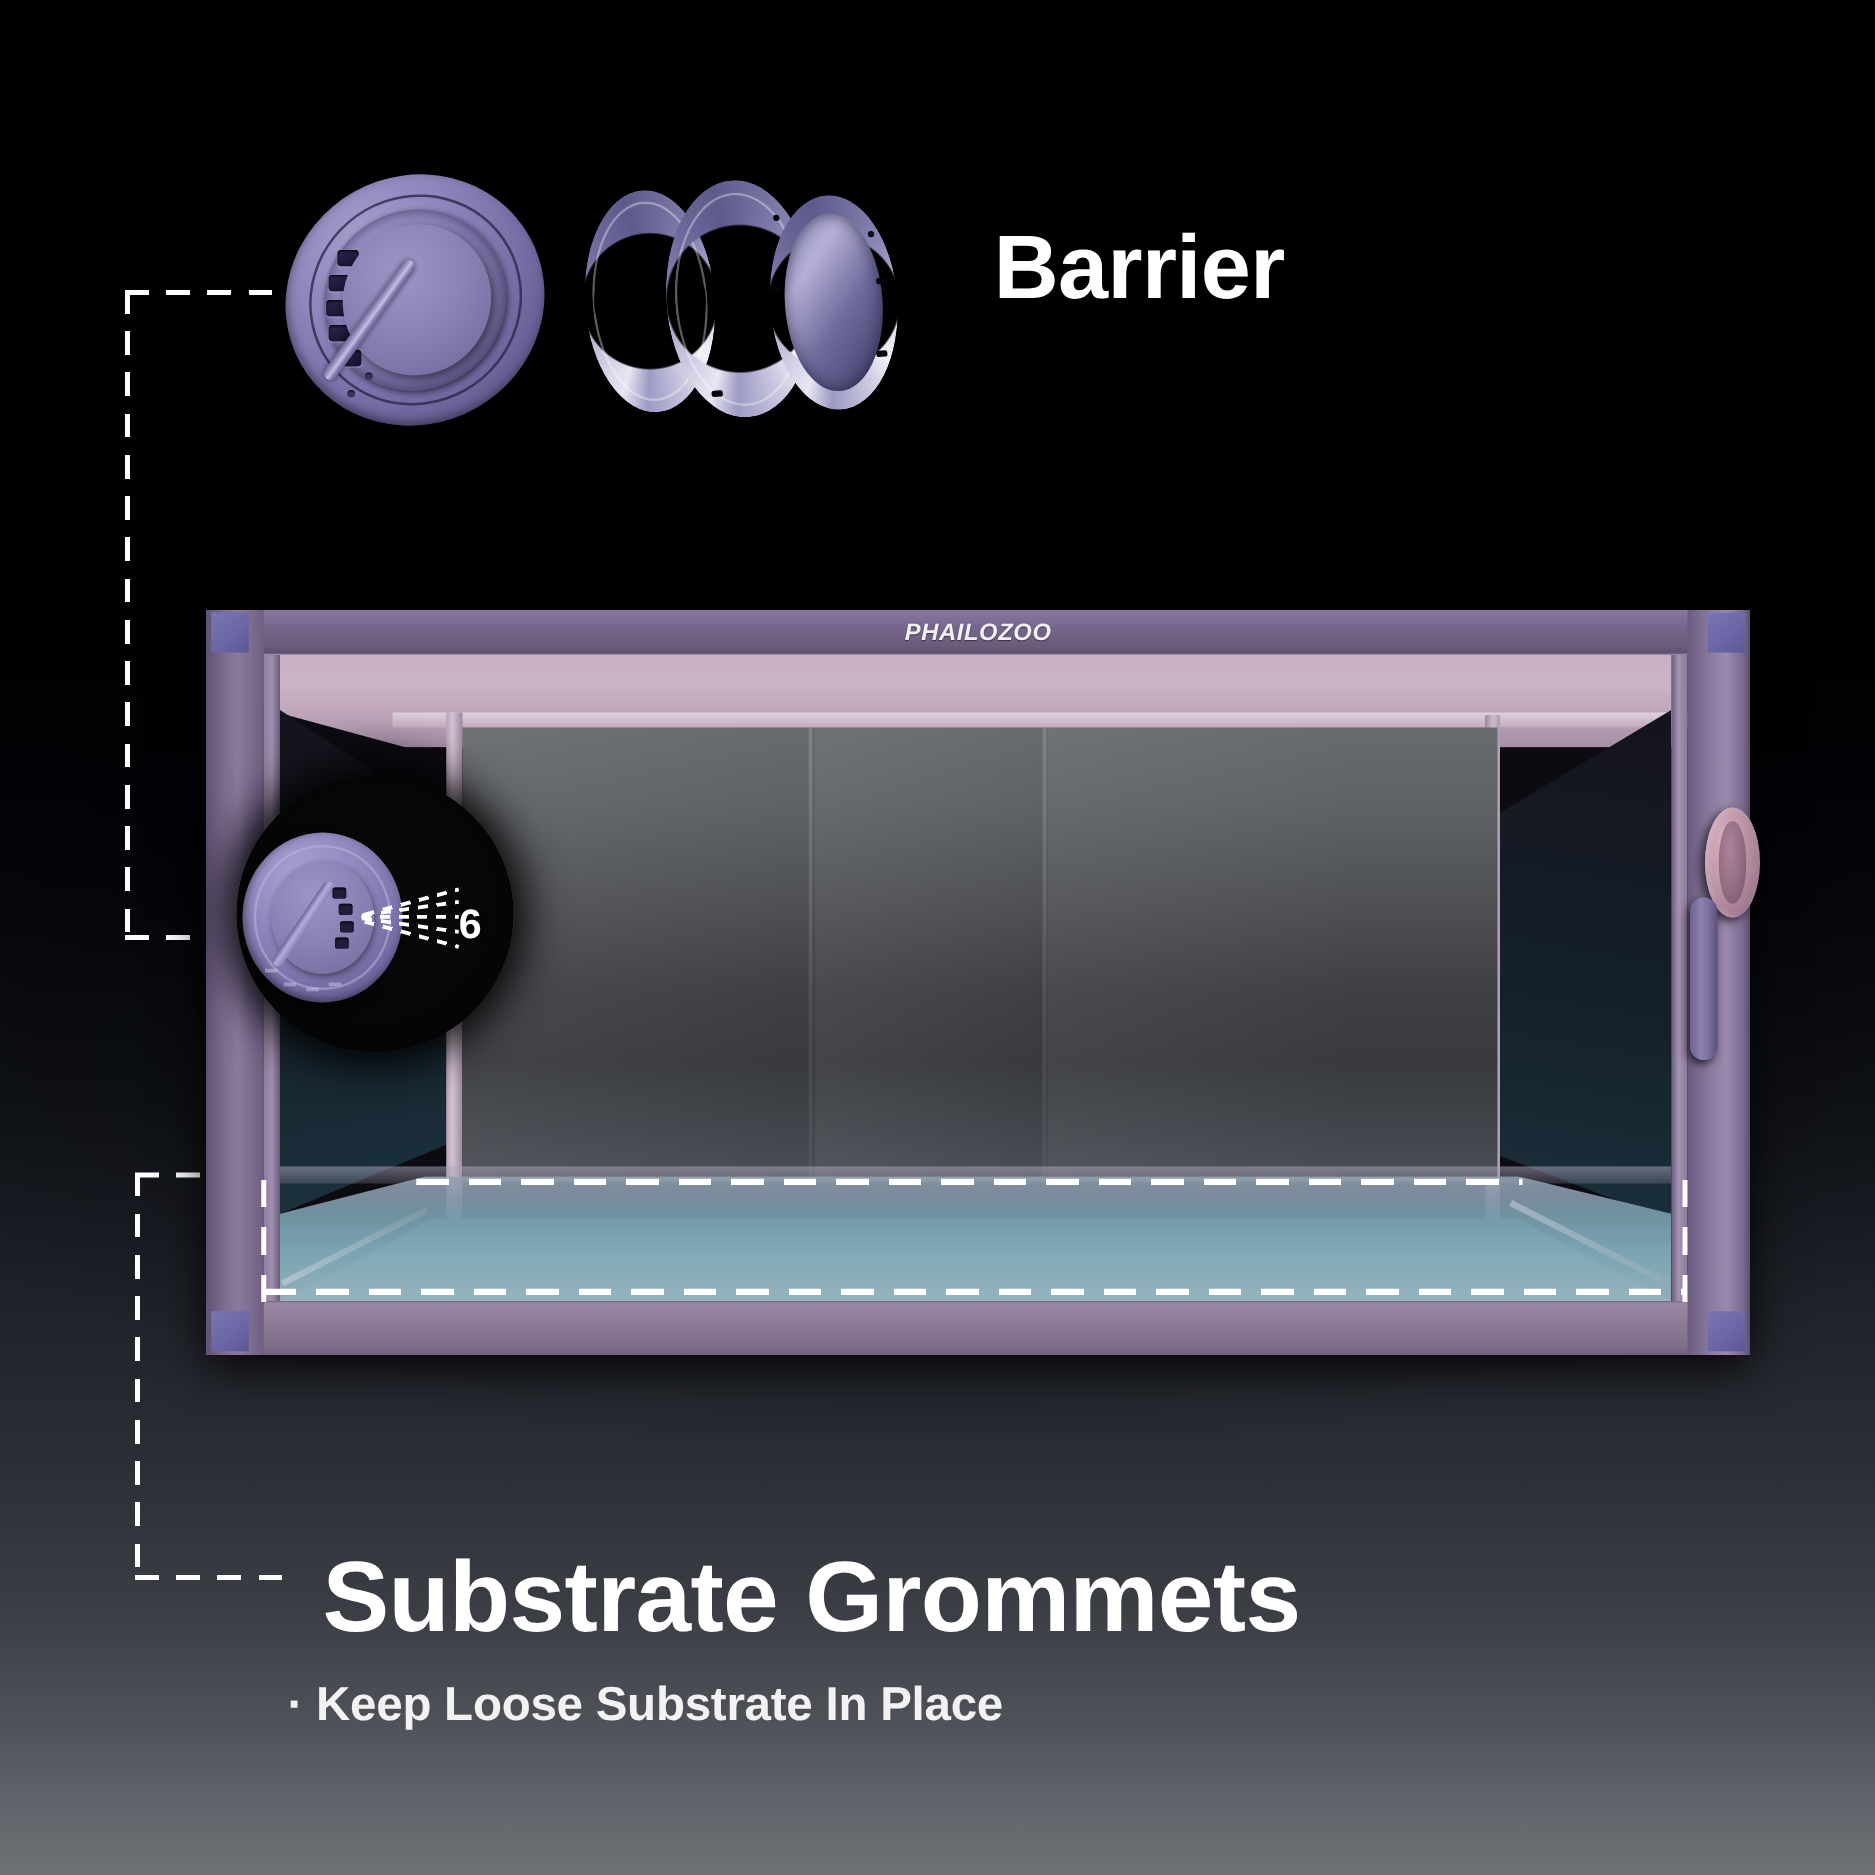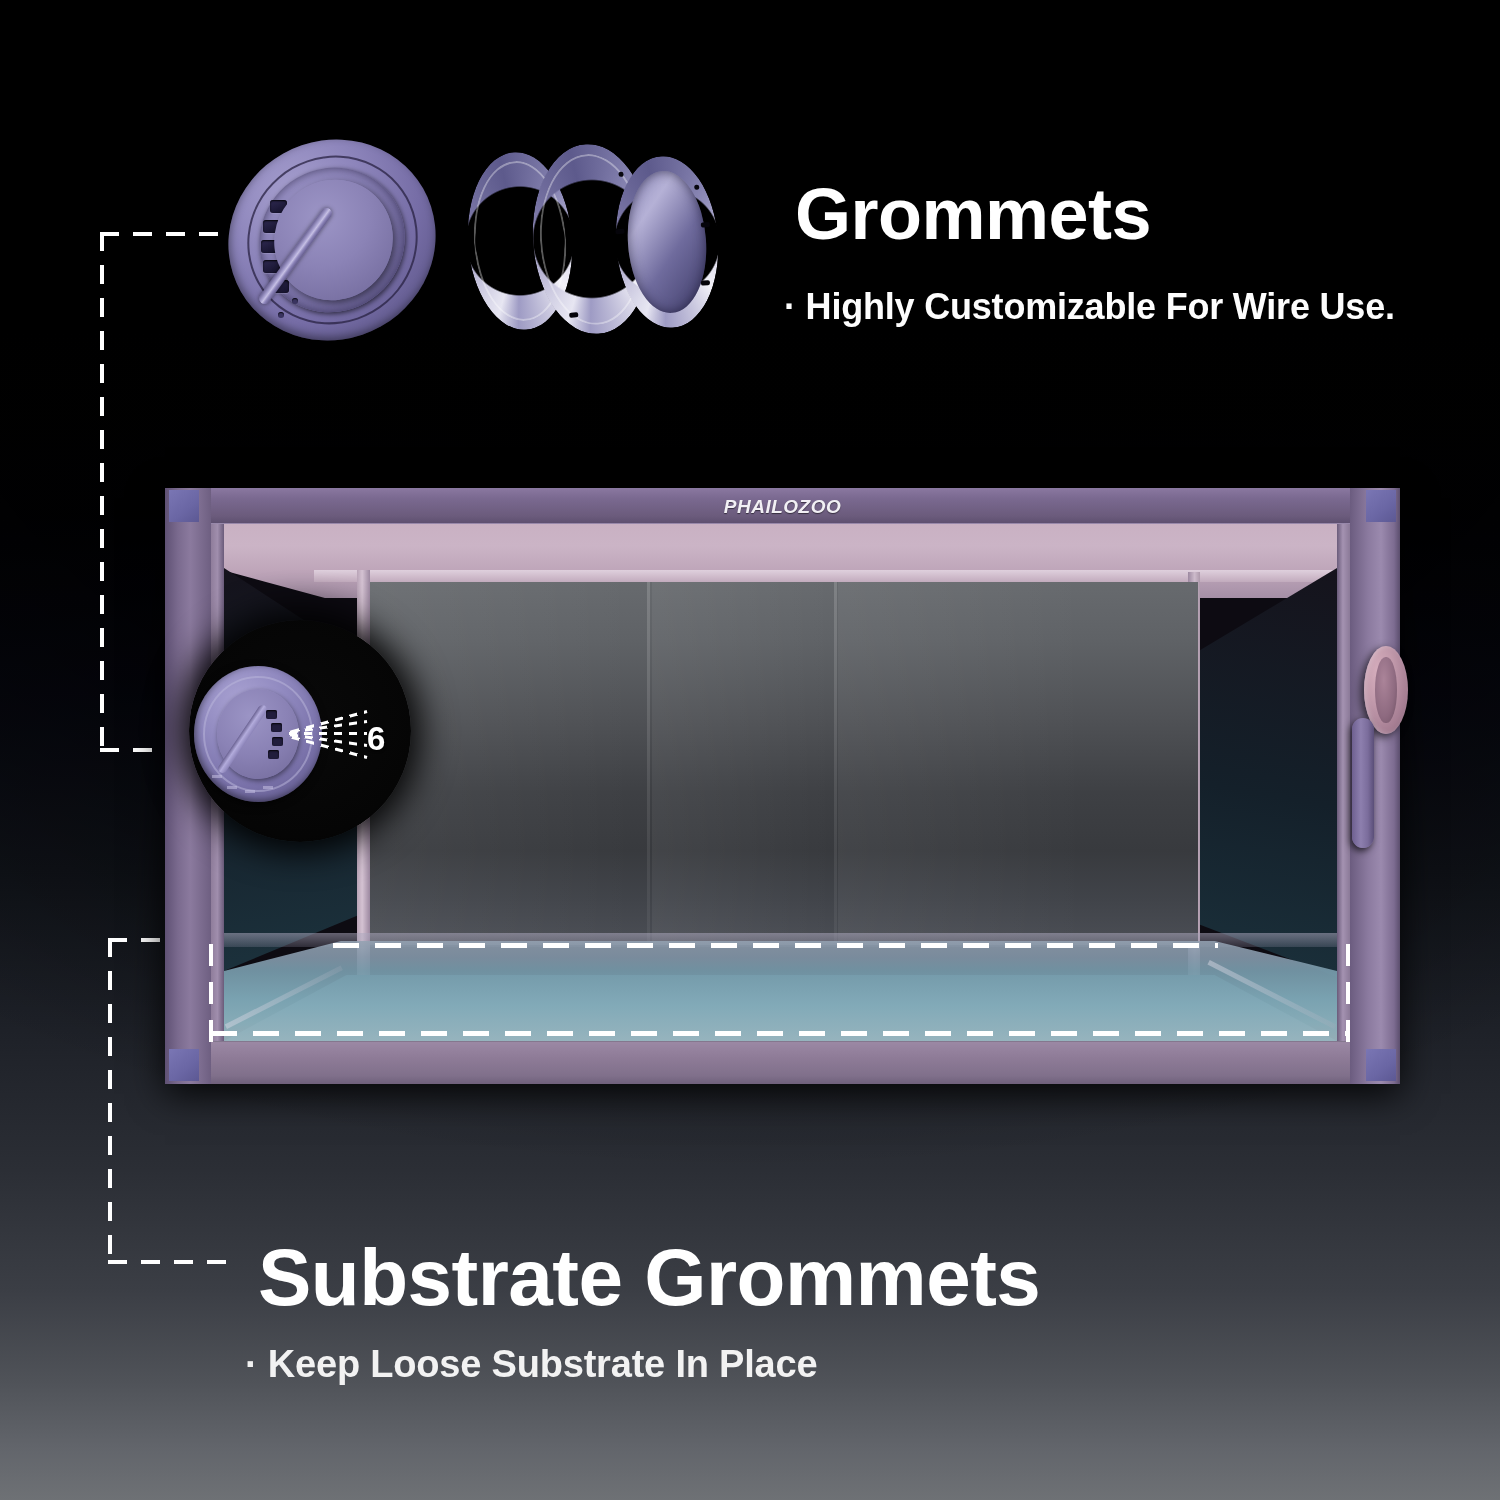--- a/index.html
+++ b/index.html
@@ -54,21 +54,21 @@
     white-space:nowrap;
   }
   #grommets-title { left:795px; top:178px; font-size:72px; }
   #grommets-sub {
     position:absolute; left:784px; top:286px;
     color:#fdfdfd; font-size:36px; font-weight:bold;
     letter-spacing:-0.2px; white-space:nowrap;
   }
   #substrate-title { left:258px; top:1238px; font-size:80px; }
   #substrate-sub {
-    position:absolute; left:245px; top:1343px;
+    position:absolute; left:230px; top:1343px;
     color:#f2f2f2; font-size:38px; font-weight:bold;
     letter-spacing:-0.2px; white-space:nowrap;
   }
 
   
   #grommet-cap {
     position:absolute; left:228px; top:140px;
     width:208px; height:200px;
   }
   #grommet-cap .flange {
@@ -438,22 +438,21 @@
     </div>
     <div class="ering" id="ering-3">
       <div class="band"></div>
       <div class="plug"></div>
       <div class="hole" style="left:80%; top:18%;"></div>
       <div class="notch" style="left:84%; top:40%;"></div>
       <div class="notch" style="left:80%; top:74%;"></div>
     </div>
   </div>
 
-  <div class="headline" id="grommets-title">Grommets</div>
-  <div id="grommets-sub">· Highly Customizable For Wire Use.</div>
+  <div class="headline" id="grommets-title">Barrier</div>
 
   <div id="enclosure">
     <div id="frame-outer"></div>
 
     <div id="opening">
       <div id="ceiling"></div>
       <div id="ceiling-hi"></div>
 
       <div id="side-left"></div>
       <div id="side-right"></div>

